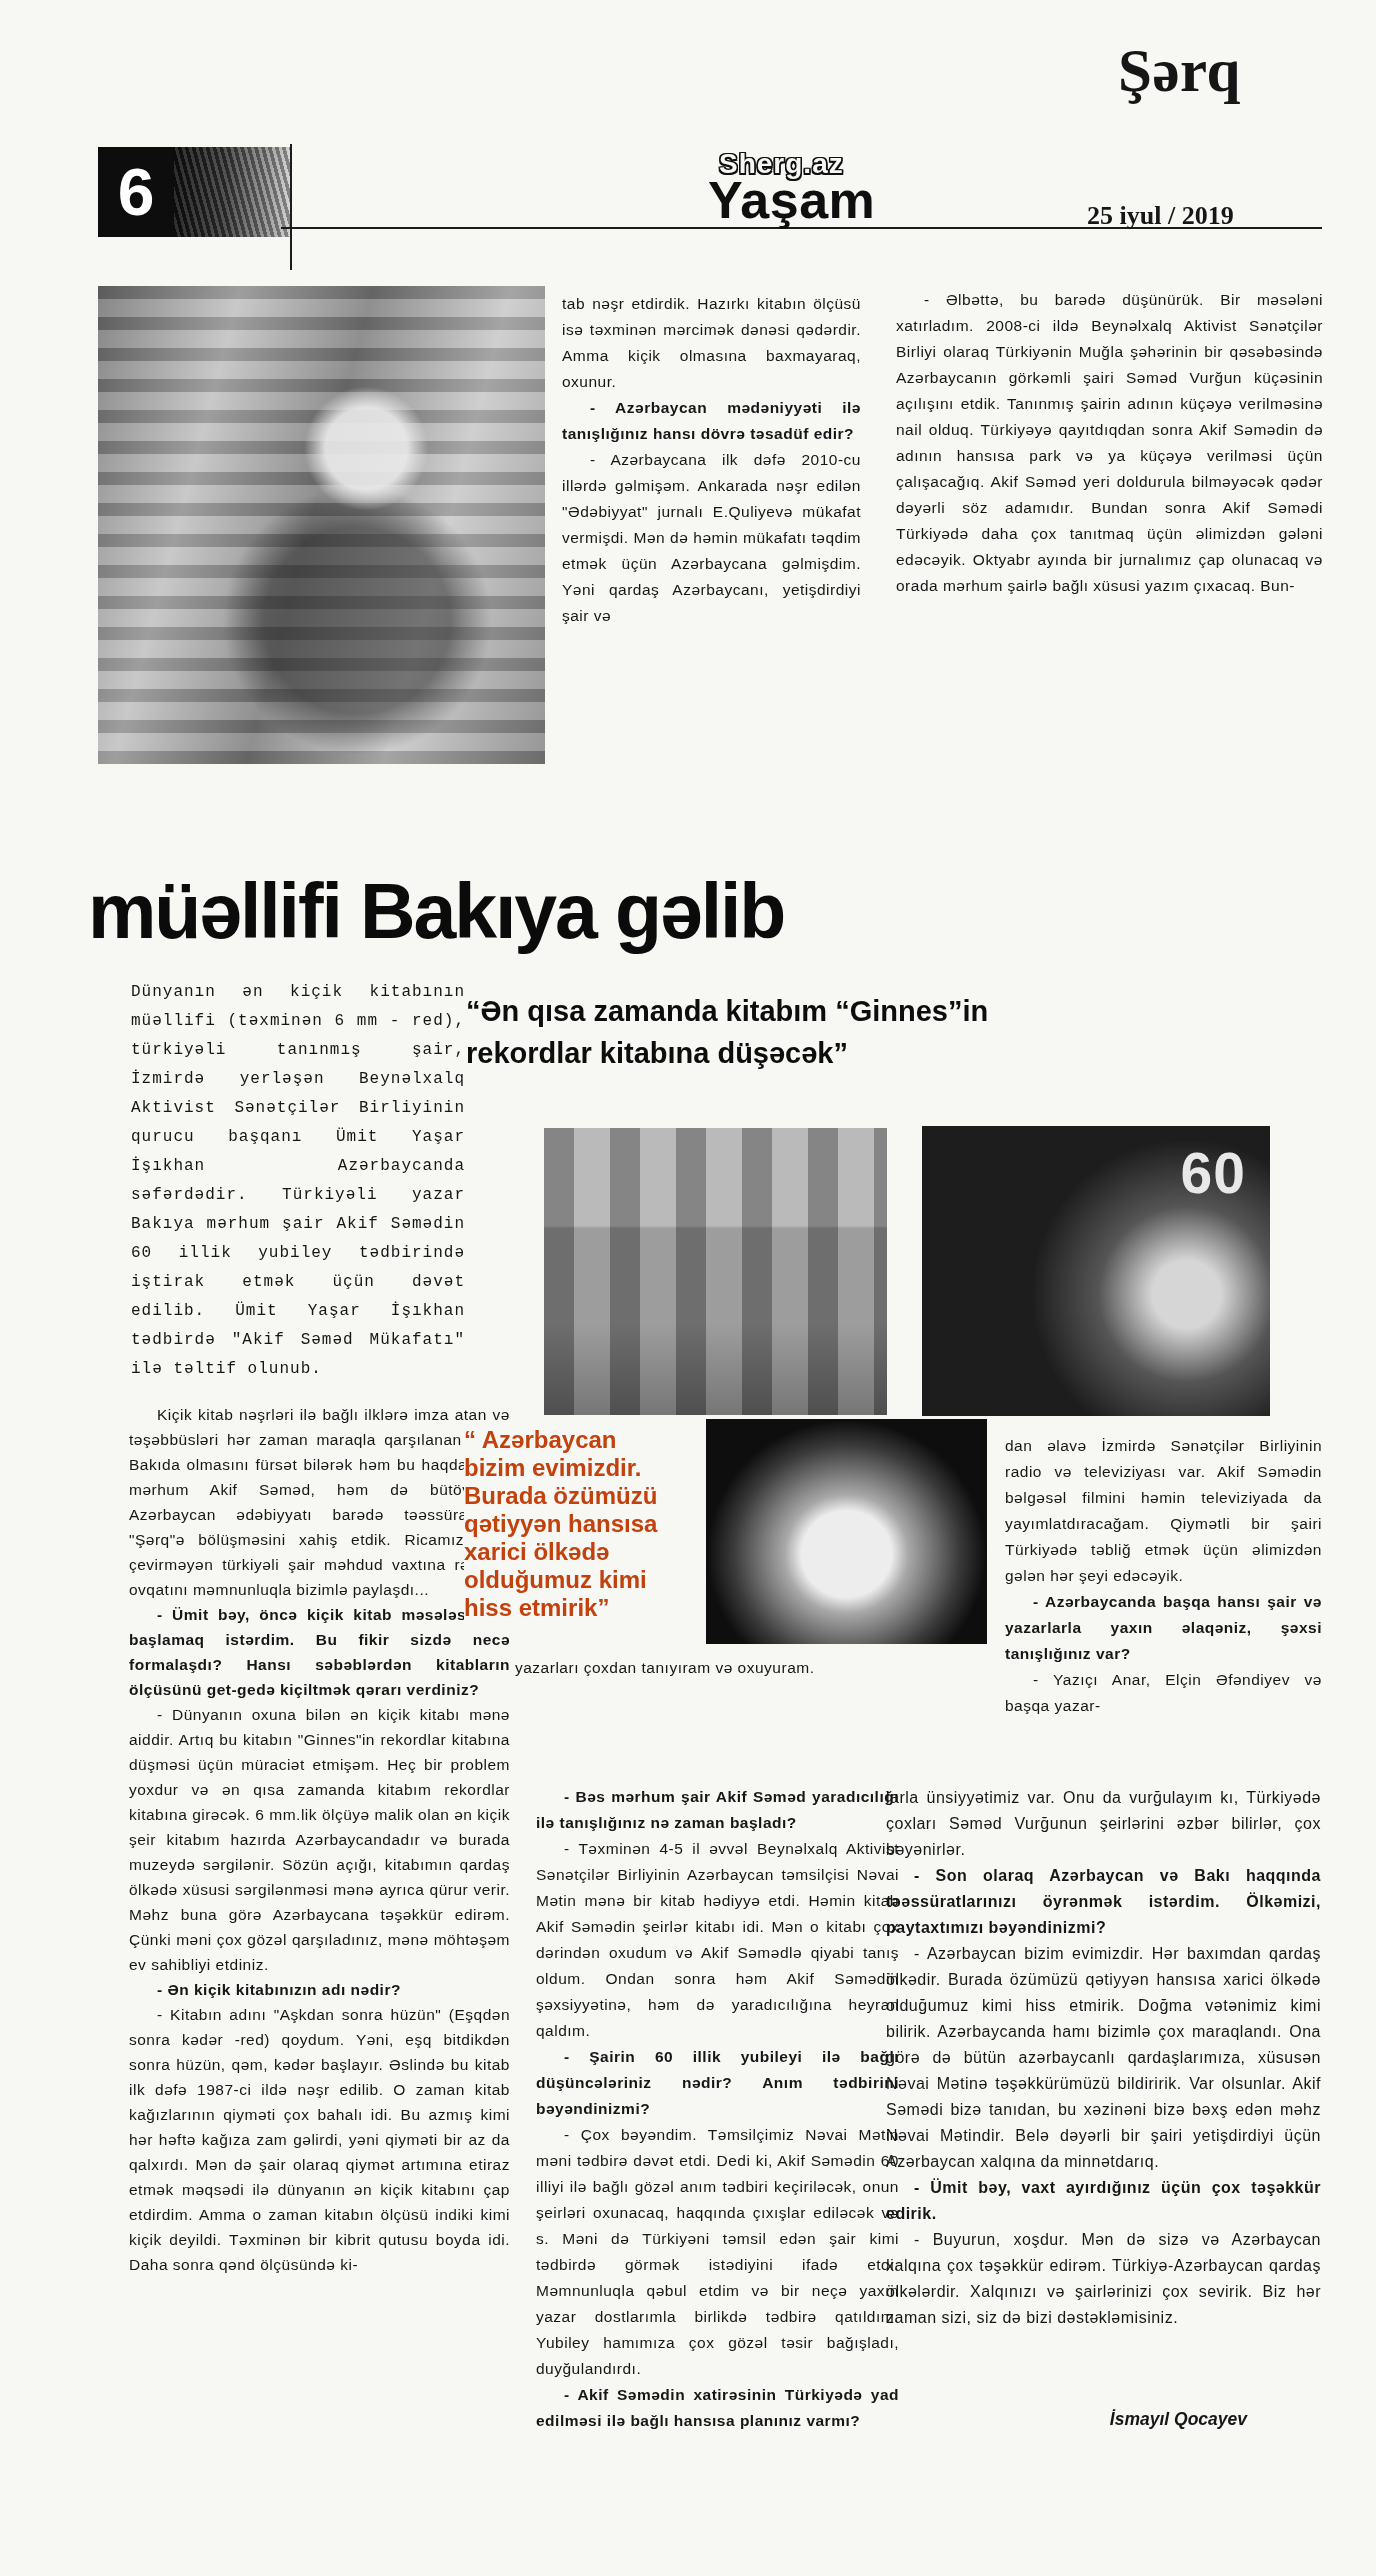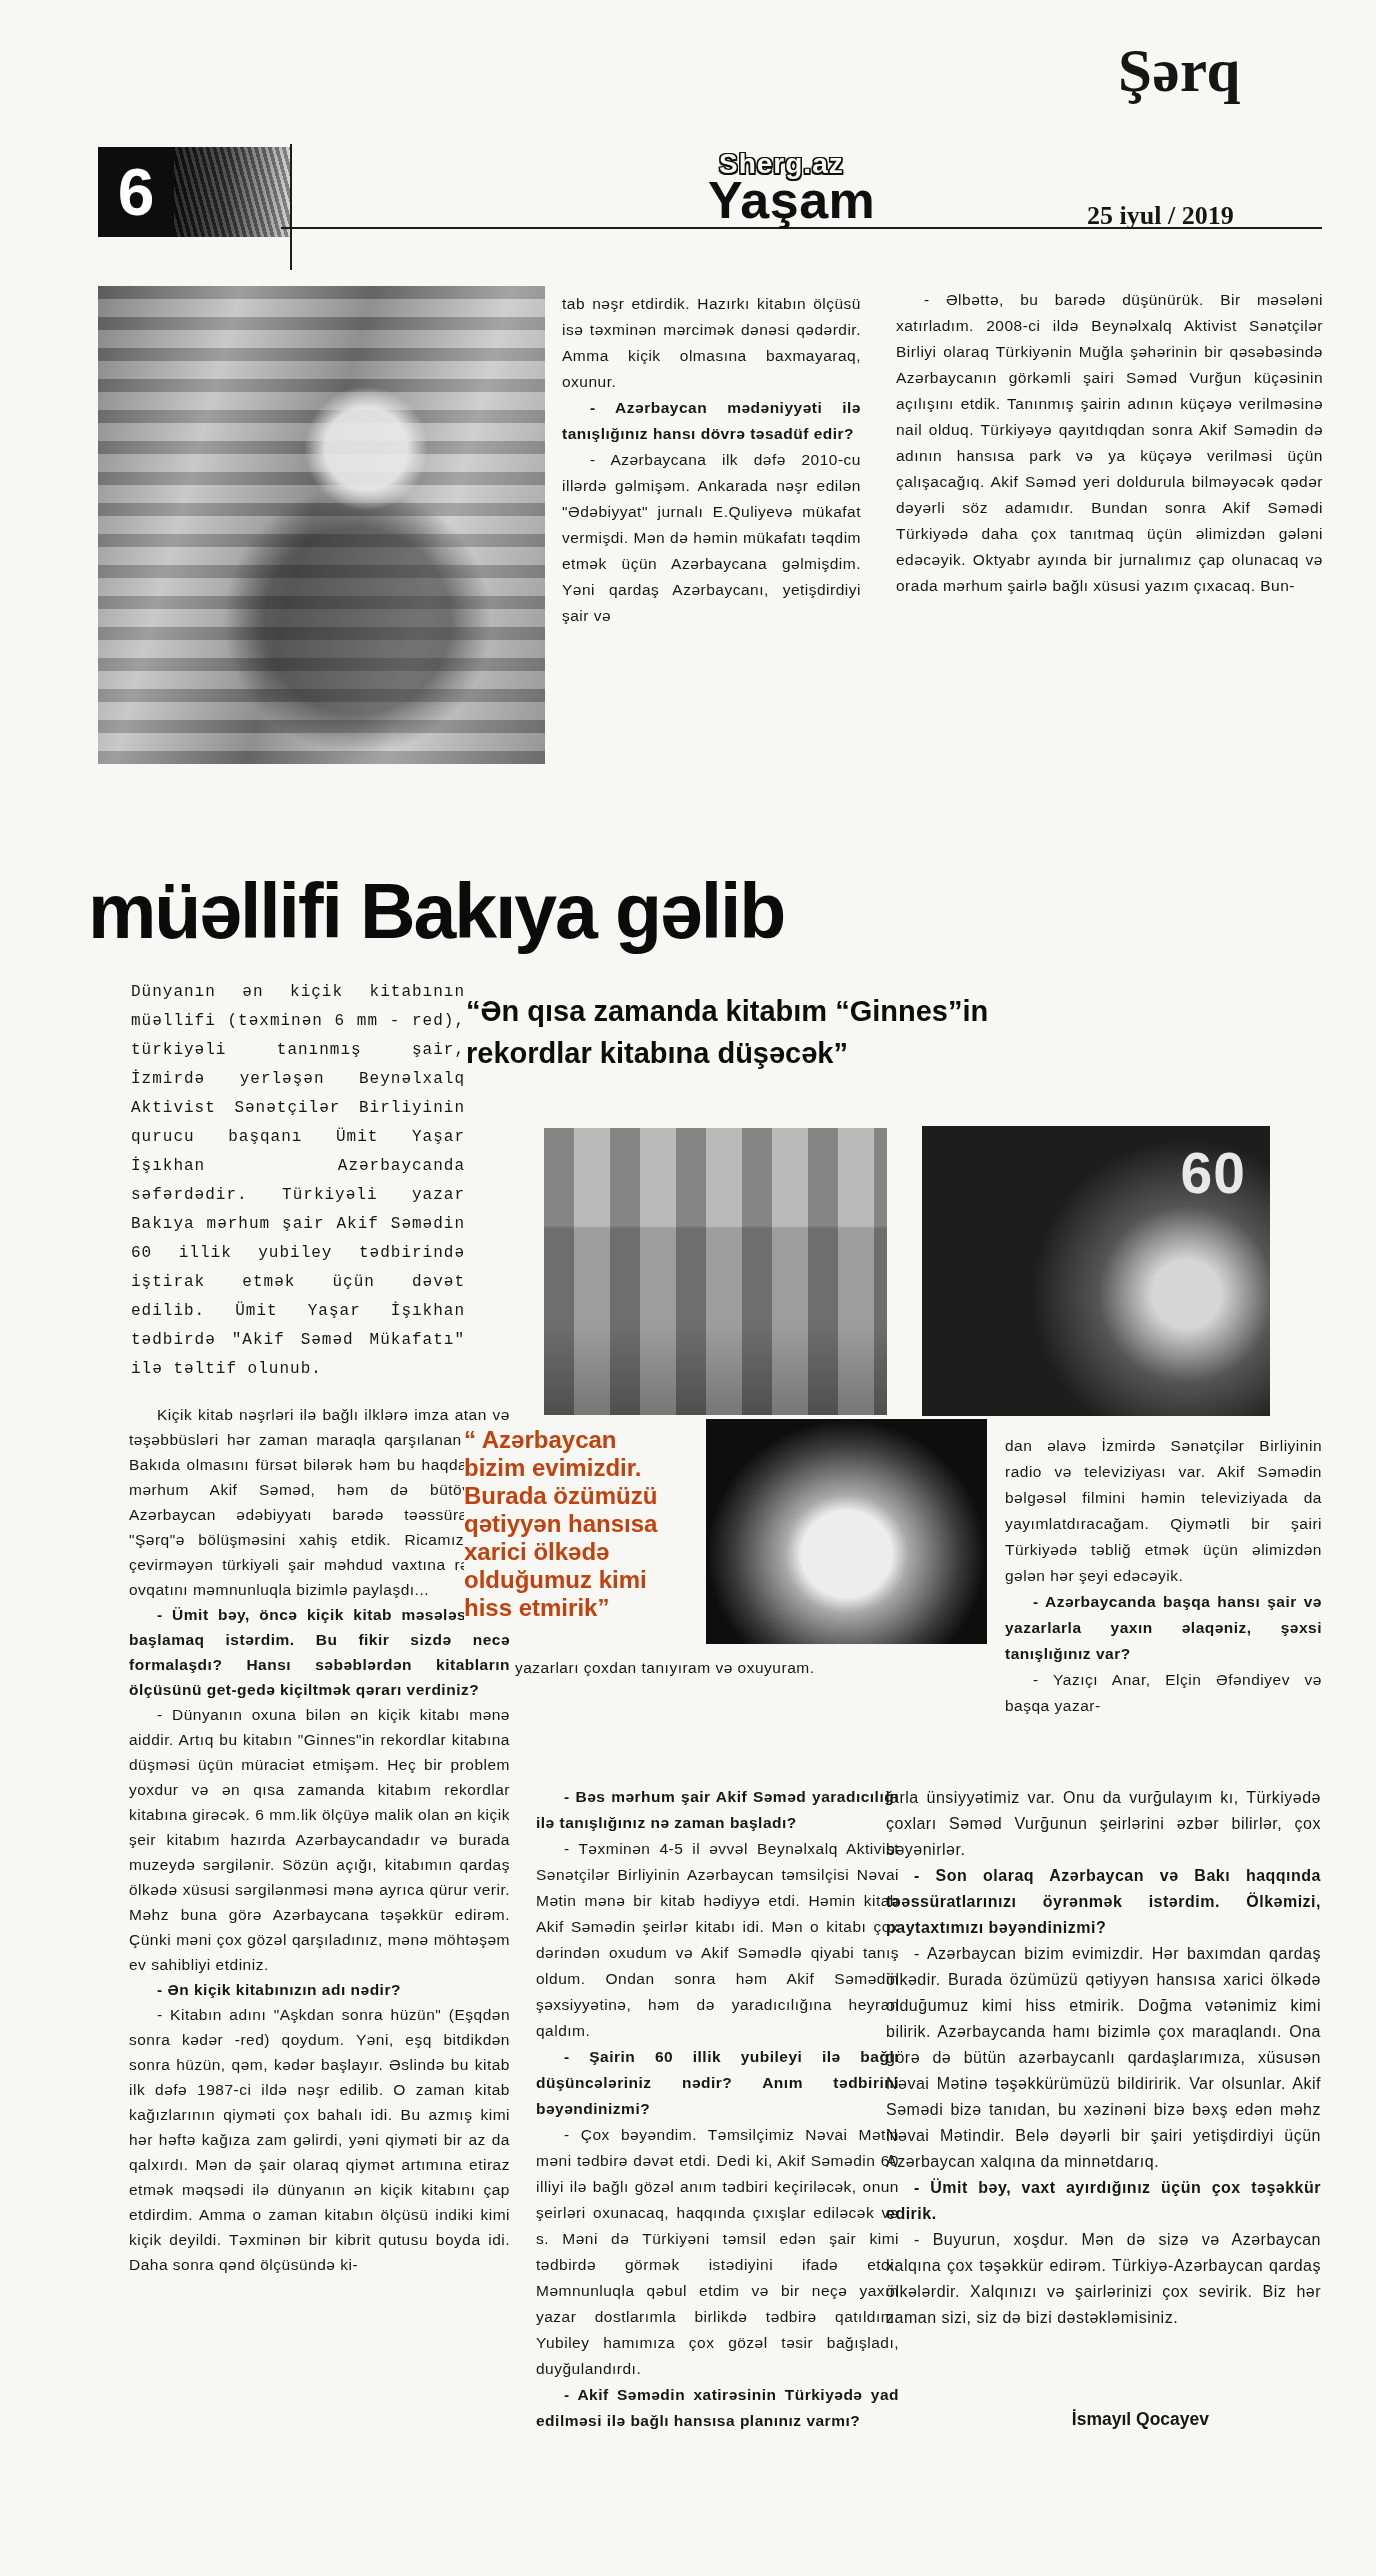--- a/index.html
+++ b/index.html
@@ -133,16 +133,16 @@
     </div>
 
   <div class="abs col c-rightW" style="left:886px;top:1785px;width:435px;">
       <p class="cont">larla ünsiyyətimiz var. Onu da vurğulayım kı, Türkiyədə çoxları Səməd Vurğunun şeirlərini əzbər bilirlər, çox bəyənirlər.</p>
       <p class="q ">- Son olaraq Azərbaycan və Bakı haqqında təəssüratlarınızı öyrənmək istərdim. Ölkəmizi, paytaxtımızı bəyəndinizmi?</p>
       <p class="">- Azərbaycan bizim evimizdir. Hər baxımdan qardaş ölkədir. Burada özümüzü qətiyyən hansısa xarici ölkədə olduğumuz kimi hiss etmirik. Doğma vətənimiz kimi bilirik. Azərbaycanda hamı bizimlə çox maraqlandı. Ona görə də bütün azərbaycanlı qardaşlarımıza, xüsusən Nəvai Mətinə təşəkkürümüzü bildiririk. Var olsunlar. Akif Səmədi bizə tanıdan, bu xəzinəni bizə bəxş edən məhz Nəvai Mətindir. Belə dəyərli bir şairi yetişdirdiyi üçün Azərbaycan xalqına da minnətdarıq.</p>
       <p class="q ">- Ümit bəy, vaxt ayırdığınız üçün çox təşəkkür edirik.</p>
       <p class="">- Buyurun, xoşdur. Mən də sizə və Azərbaycan xalqına çox təşəkkür edirəm. Türkiyə-Azərbaycan qardaş ölkələrdir. Xalqınızı və şairlərinizi çox sevirik. Biz hər zaman sizi, siz də bizi dəstəkləmisiniz.</p>
     </div>
 
-  <div class="abs byline" style="left:848px;top:2409px;width:361px;">İsmayıl Qocayev</div>
+  <div class="abs byline" style="left:886px;top:2409px;width:361px;font-style:italic;">İsmayıl Qocayev</div>
 
 </div>
 
 
 </body></html>

